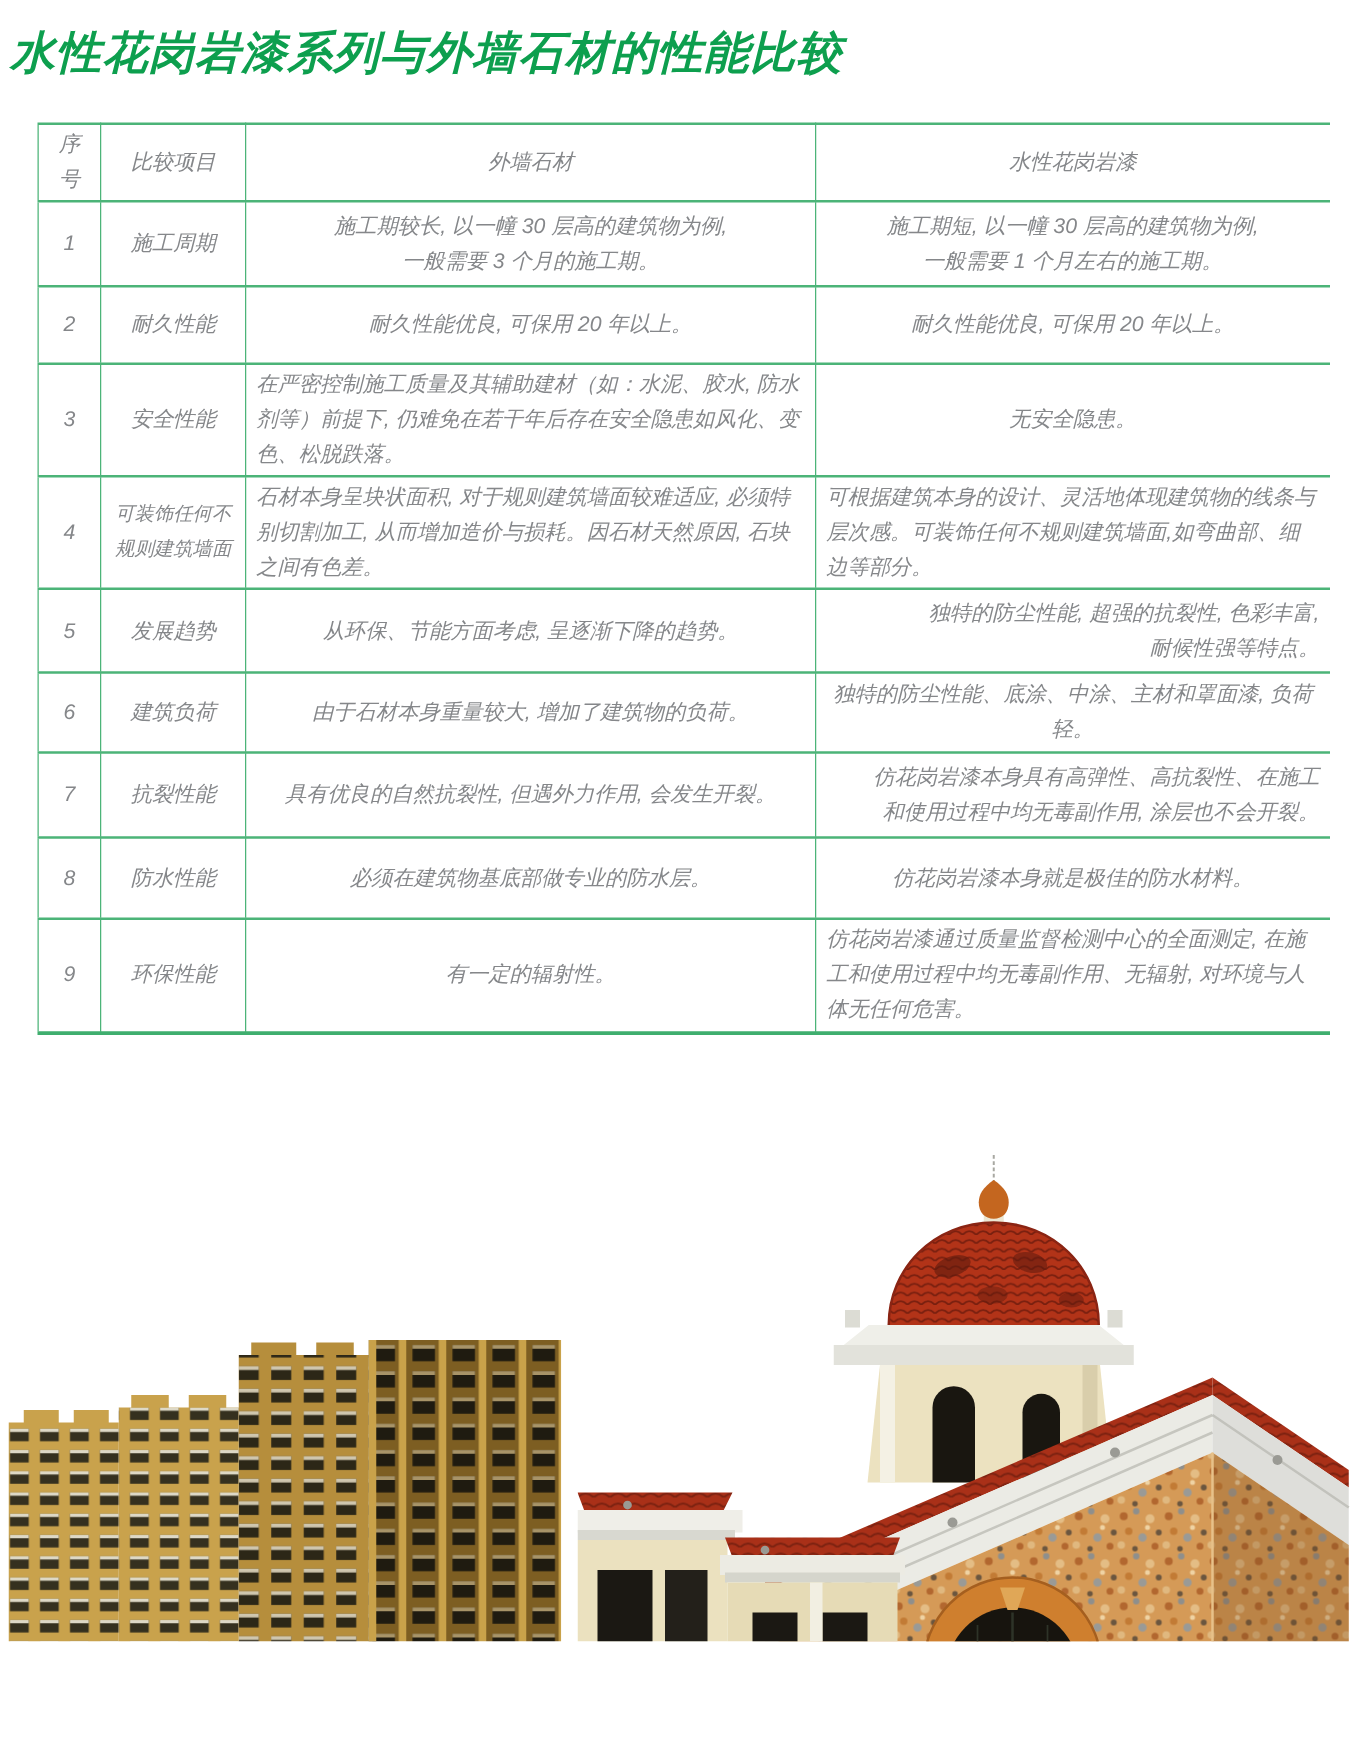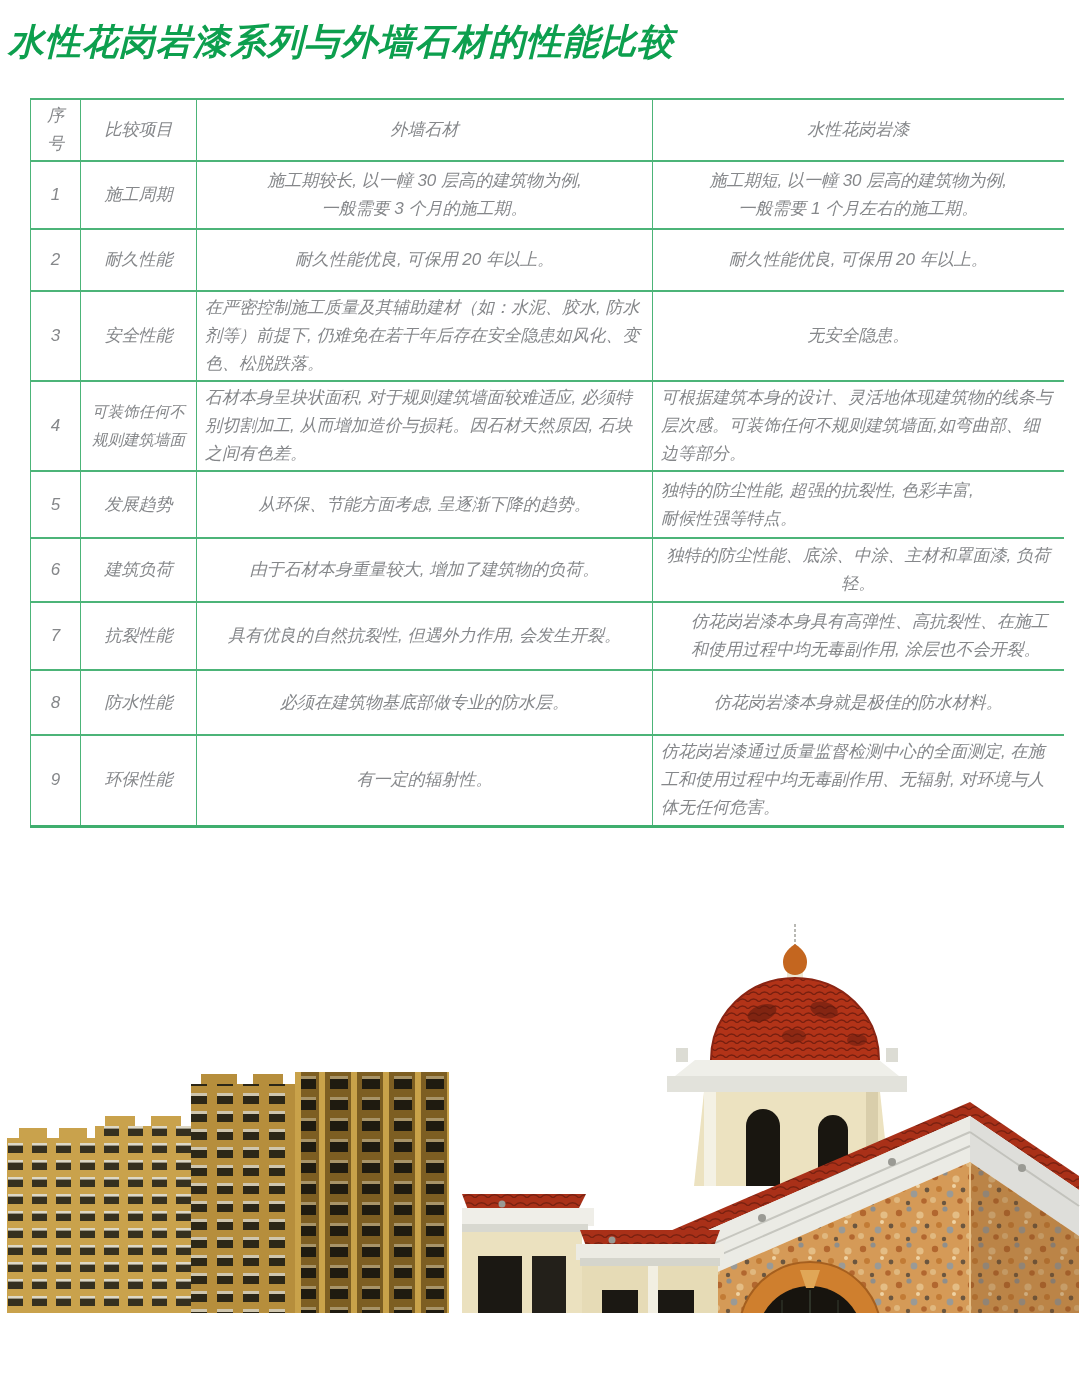--- a/index.html
+++ b/index.html
@@ -35,21 +35,21 @@
     padding:2px 8px;
     overflow:hidden;
   }
   table.cmp td:last-child,table.cmp th:last-child{border-right:none;}
   col.c-no{width:50px;}
   col.c-item{width:116px;}
   col.c-stone{width:456px;}
   col.c-paint{width:411px;}
   .c{text-align:center;}
   .l{text-align:left;padding-left:14px;padding-right:12px;}
-  .lp{text-align:left;padding-left:46px;padding-right:14px;}
+  .lp{text-align:right;padding-left:46px;padding-right:14px;}
   .sm{font-size:14.8px;line-height:1.95;margin-left:29px;}
 
   
   .photo{position:absolute;}
   #photoL{left:5px;top:1072px;width:444px;height:321px;}
   #photoR{left:462px;top:918px;width:618px;height:478px;}
   svg{display:block;}
 </style>
 </head>
 <body>

